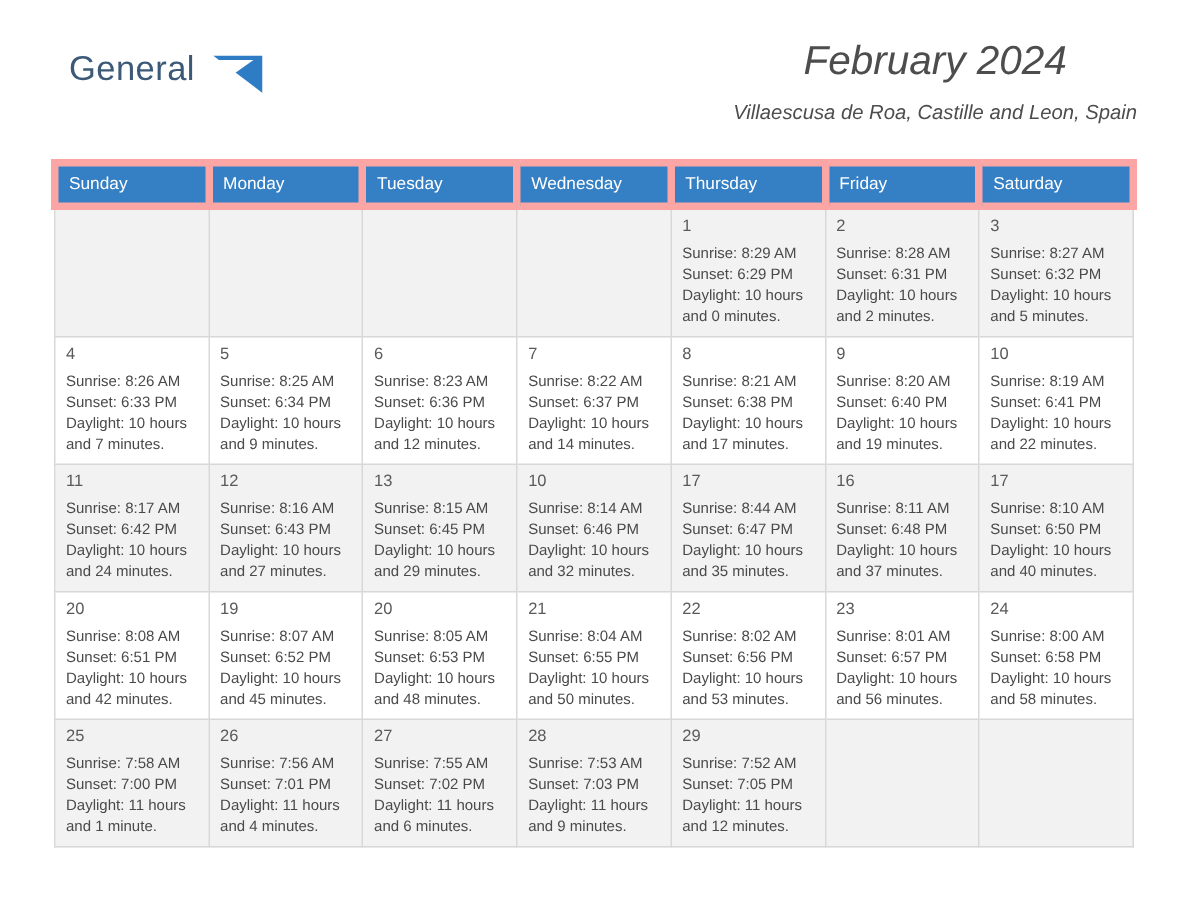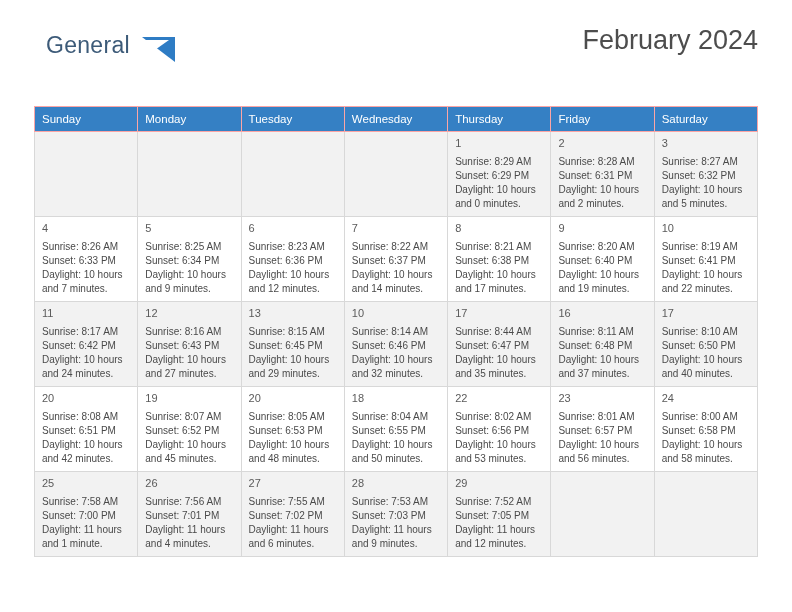--- a/index.html
+++ b/index.html
@@ -52,20 +52,21 @@
     left: 96px;
     top: 3px;
     width: 33px;
     height: 25px;
   }
   .title-block {
     position: absolute;
     right: 0;
     top: 0;
     text-align: center;
+    font-style: italic;
   }
   .cal-title {
     font-size: 27px;
     color: #4d4d4d;
     line-height: 1.1;
     white-space: nowrap;
   }
   .cal-subtitle {
     margin-top: 11px;
     font-size: 13.5px;
@@ -79,21 +80,21 @@
     table-layout: fixed;
     margin-top: 6px;
   }
   table.calendar th {
     background: #3580c4;
     color: #ffffff;
     font-weight: normal;
     font-size: 11.5px;
     text-align: left;
     padding: 6px 7px 6px 7px;
-    border: 1px solid #fca5a5;
+    border: 5px solid #fca5a5;
   }
   table.calendar td {
     border: 1px solid #d8d8d8;
     vertical-align: top;
     height: 76px;
     padding: 4px 7px 4px 7px;
     font-size: 10px;
     line-height: 1.42;
     color: #4a4a4a;
   }
@@ -123,20 +124,21 @@
   <div class="header">
     <div class="logo">
       <span class="logo-general">General</span>
       <svg class="logo-flag" viewBox="0 0 33 25">
         <polygon points="0,0 33,0 33,25" fill="#2e7cc4"></polygon>
         <polygon points="3,3 27,3 3,20" fill="#ffffff"></polygon>
       </svg>
     </div>
     <div class="title-block">
       <div class="cal-title">February 2024</div>
+      <div class="cal-subtitle">Villaescusa de Roa, Castille and Leon, Spain</div>
     </div>
   </div>
 
   <table class="calendar">
     <thead>
       <tr>
         <th>Sunday</th>
         <th>Monday</th>
         <th>Tuesday</th>
         <th>Wednesday</th>
@@ -303,21 +305,21 @@
 and 45 minutes.</span>
           </td>
           <td>
             <span class="daynum">20</span>
             <span class="info">Sunrise: 8:05 AM
 Sunset: 6:53 PM
 Daylight: 10 hours
 and 48 minutes.</span>
           </td>
           <td>
-            <span class="daynum">18</span>
+            <span class="daynum">21</span>
             <span class="info">Sunrise: 8:04 AM
 Sunset: 6:55 PM
 Daylight: 10 hours
 and 50 minutes.</span>
           </td>
           <td>
             <span class="daynum">22</span>
             <span class="info">Sunrise: 8:02 AM
 Sunset: 6:56 PM
 Daylight: 10 hours

